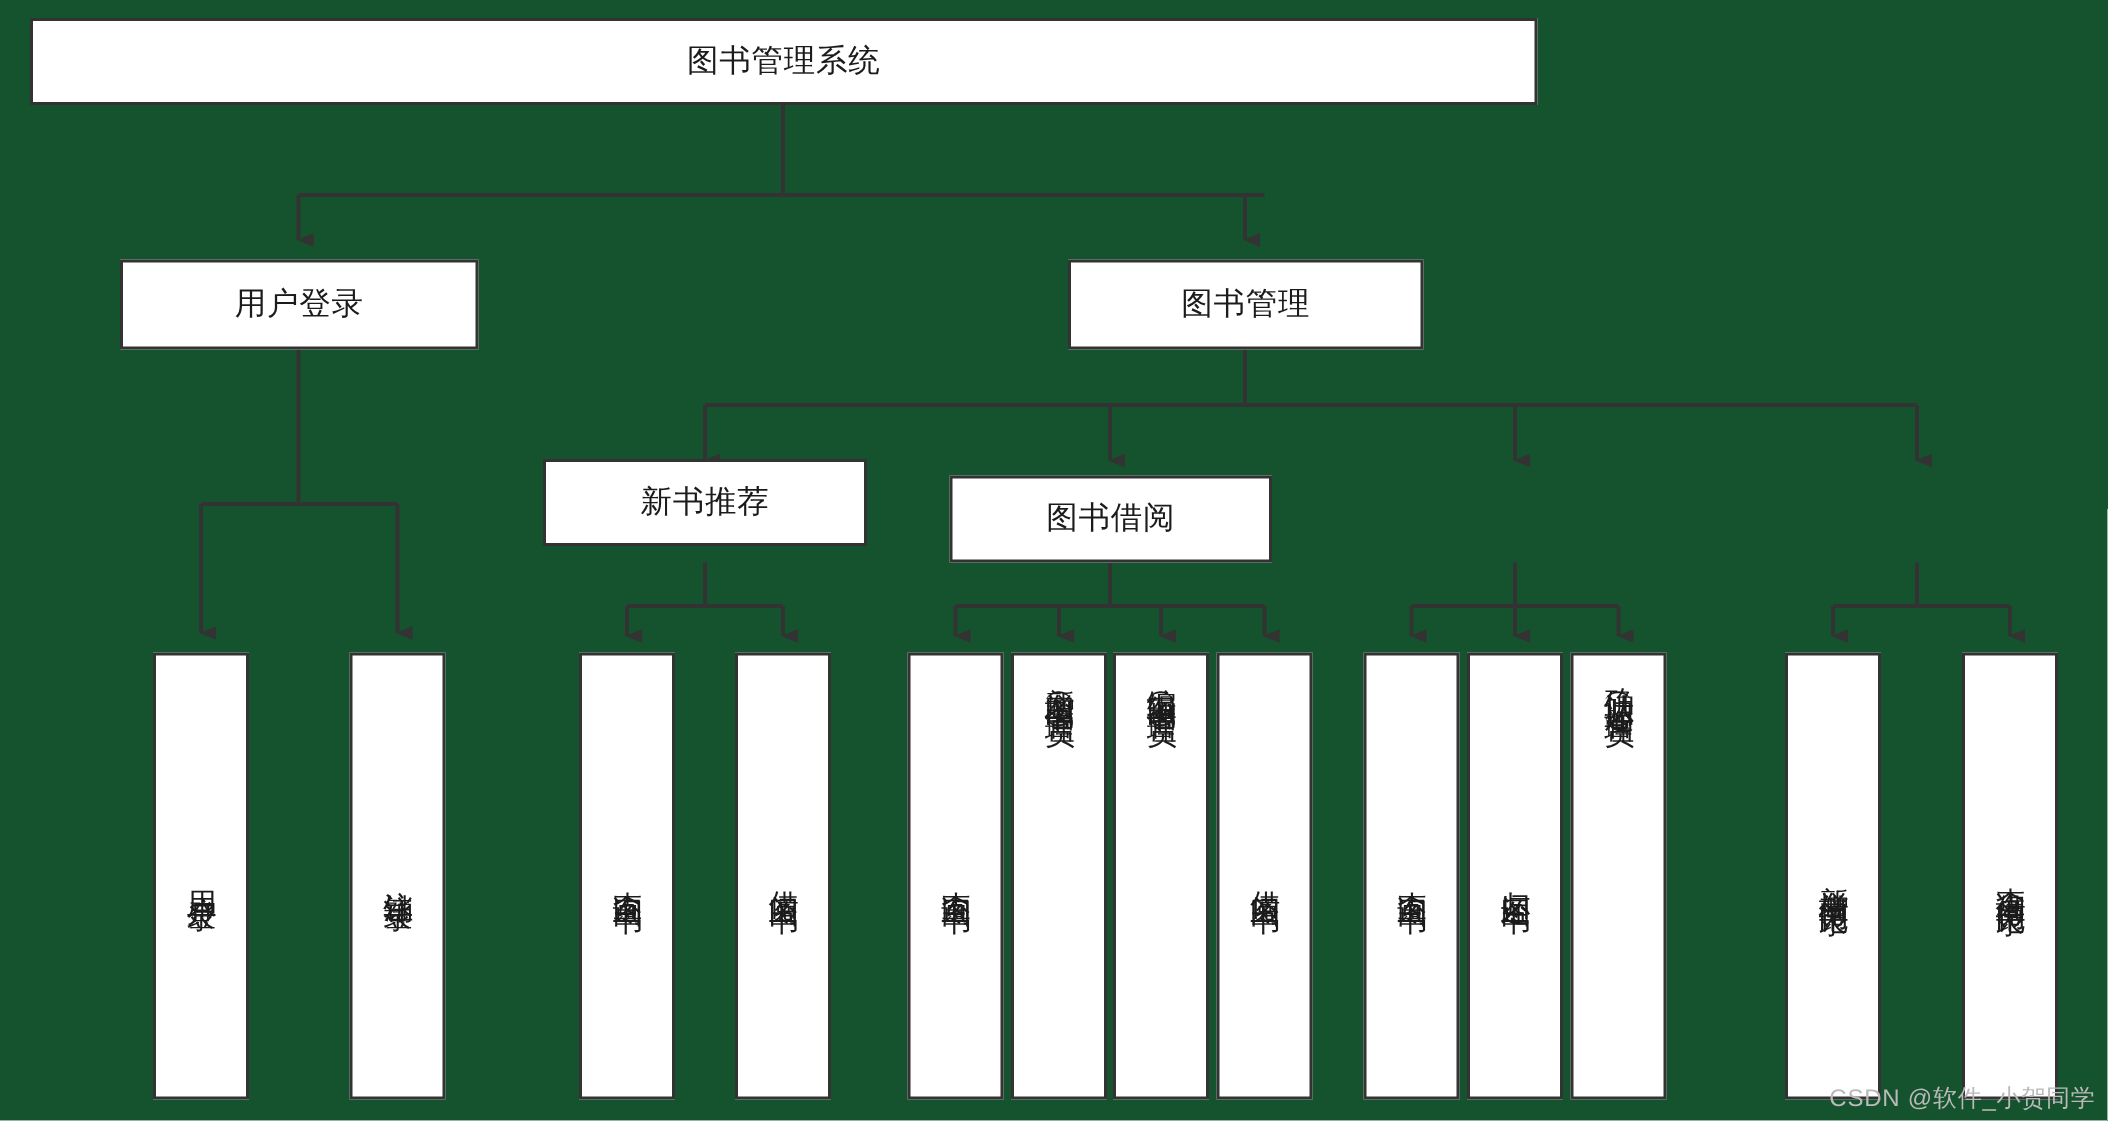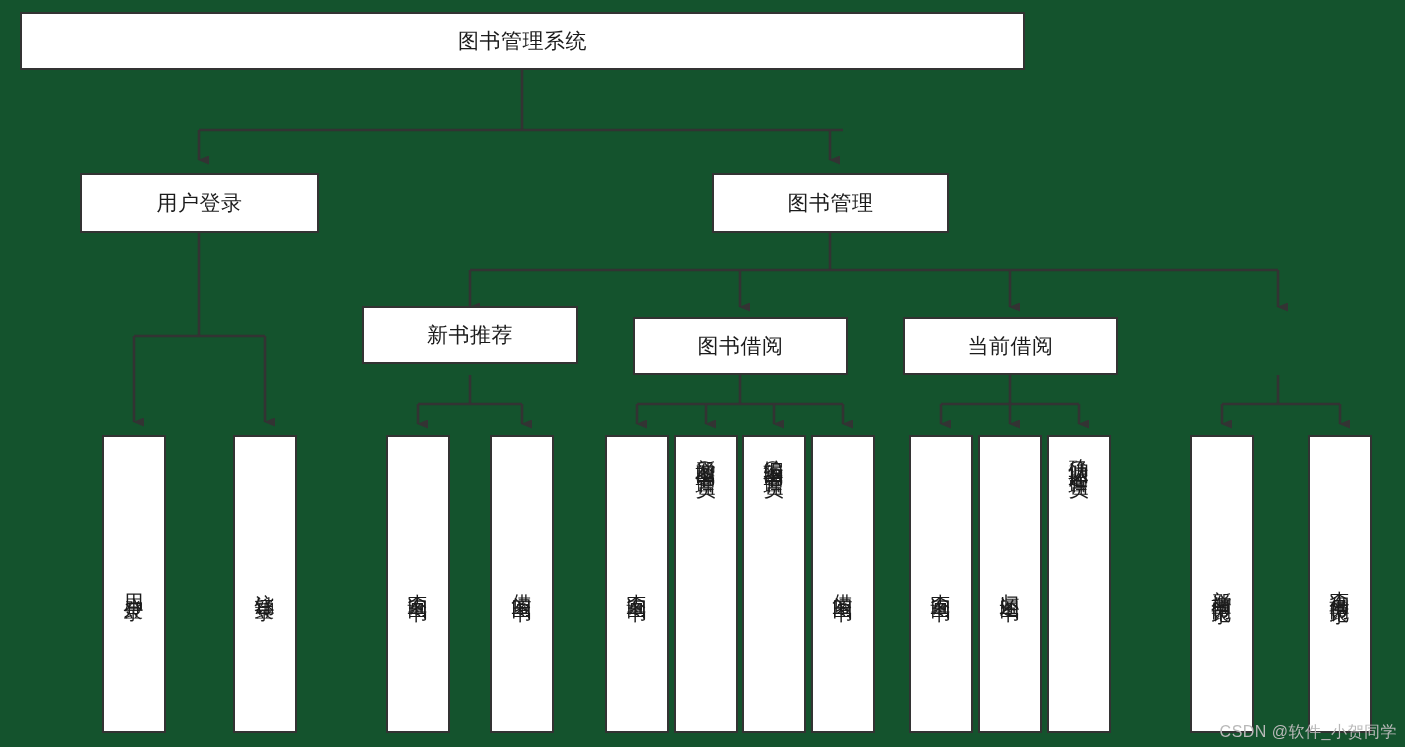--- a/index.html
+++ b/index.html
@@ -135,23 +135,20 @@
   <div class="node horiz" style="left:712px; top:173px; width:237px; height:60px;">
     <span class="label">图书管理</span>
   </div>
 
   <div class="node horiz" style="left:362px; top:306px; width:216px; height:58px;">
     <span class="label">新书推荐</span>
   </div>
   <div class="node horiz" style="left:633px; top:317px; width:215px; height:58px;">
     <span class="label">图书借阅</span>
   </div>
-  <div class="node horiz" style="left:903px; top:317px; width:215px; height:58px;">
-    <span class="label">当前借阅</span>
-  </div>
 
   <div class="node vert mid" style="left:102px; top:435px; width:64px; height:298px;">
     <span class="label">用户登录</span>
   </div>
   <div class="node vert mid" style="left:233px; top:435px; width:64px; height:298px;">
     <span class="label">注销登录</span>
   </div>
 
   <div class="node vert mid" style="left:386px; top:435px; width:64px; height:298px;">
     <span class="label">查询图书</span>

